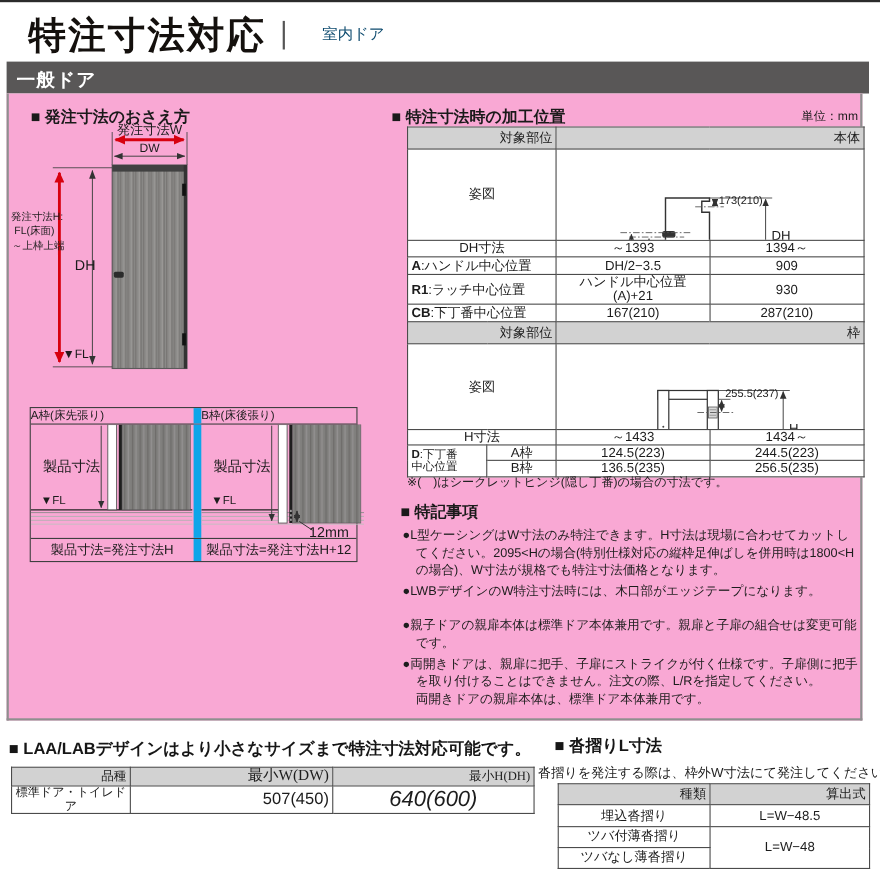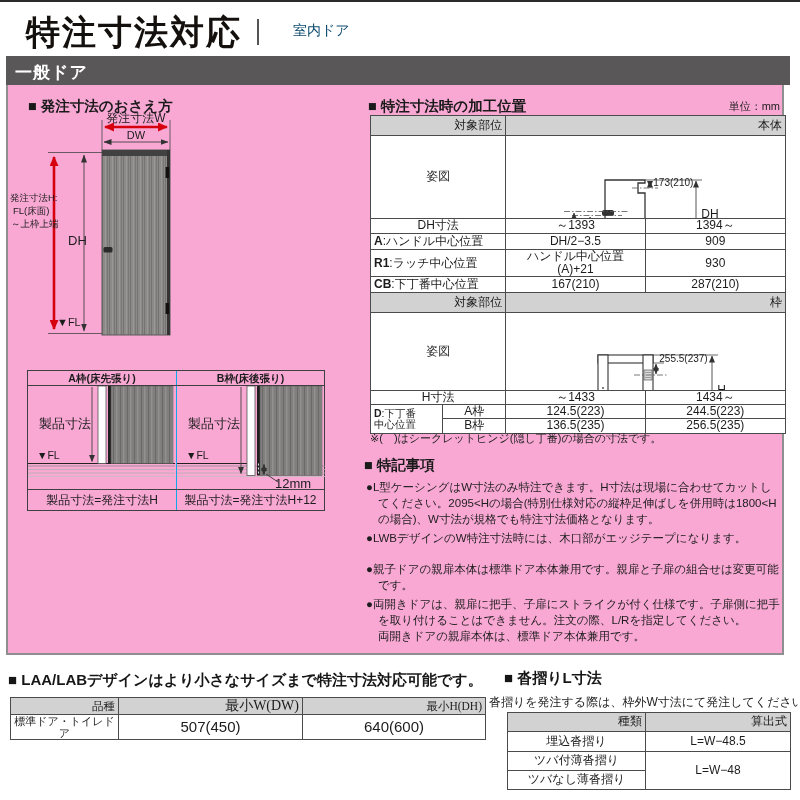--- a/index.html
+++ b/index.html
@@ -31,24 +31,24 @@
   
   .note-line{position:absolute;font-size:11px;color:#222;white-space:nowrap;}
   .bullets{position:absolute;width:416px;font-size:11.5px;line-height:16px;color:#1d1d1d;}
   .bullet{padding-left:12px;text-indent:-12px;white-space:pre-line;margin-top:3px;}
   .bullet.gap{margin-top:15px;}
   
   .ab-table{position:absolute;left:19px;top:285px;width:296px;height:139px;border:1.2px solid #3f3f3f;}
   .ab-row{display:flex;width:100%;}
   .ab-cell{box-sizing:border-box;}
   .ab-head{height:14px;border-bottom:1px solid #3f3f3f;}
-  .ab-head .ab-cell{width:50%;text-align:center;font-size:10.5px;line-height:14px;font-weight:bold;}
+  .ab-head .ab-cell{width:50%;font-size:10.5px;line-height:14px;}
   .ab-body{height:103px;}
   .ab-body .ab-cell{width:50%;position:relative;height:103px;}
-  .ab-cell + .ab-cell{border-left:1px solid #0ea5e9;}
+  .ab-cell + .ab-cell{border-left:7px solid #0ea5e9;}
   .ab-form{height:20px;border-top:1px solid #3f3f3f;}
   .ab-form .ab-cell{width:50%;text-align:center;font-size:12px;line-height:20px;}
   
   .bh{position:absolute;font-size:15px;font-weight:bold;white-space:nowrap;color:#161616;}
 </style>
 </head>
 <body>
 
 <div class="page">
   <div class="top-rule"></div>
@@ -159,21 +159,21 @@
           <span class="lbl" style="left:9px;top:64px;font-size:10.5px;">▼FL</span>
           <span class="lbl" style="left:98px;top:91px;font-size:13px;">12mm</span>
         </div>
       </div>
       <div class="ab-row ab-form">
         <div class="ab-cell">製品寸法=発注寸法H</div>
         <div class="ab-cell">製品寸法=発注寸法H+12</div>
       </div>
     </div>
 
-    <div class="sec-head" style="left:360px;top:12px;text-align:center;">■ 特注寸法時の加工位置</div>
+    <div class="sec-head" style="left:348px;top:12px;text-align:center;">■ 特注寸法時の加工位置</div>
     <span class="lbl" style="left:700px;top:16px;width:72px;text-align:right;font-size:11px;">単位：mm</span>
 
     <table class="dt" style="left:362px;top:30px;width:416px;">
       <colgroup>
           <col style="width:135px">
           <col style="width:139px">
           <col style="width:140px">
         </colgroup>
       <tbody>
           <tr style="height:20px">
@@ -322,22 +322,22 @@
         <col style="width:183px">
       </colgroup>
     <tbody>
         <tr style="height:17px">
       <td class="hd" style="font-size:11.5px;">品種</td>
       <td class="hd" style="font-size:14px;">最小W(DW)</td>
       <td class="hd" style="font-size:11.5px;">最小H(DH)</td>
     </tr>
     <tr style="height:20px">
       <td class="ctr" style="font-size:11px;">標準ドア・トイレドア</td>
-      <td class="ctr" style="font-size:15px;">507(450)</td>
-      <td class="ctr" style="font-size:15px;">640(600)</td>
+      <td class="ctr" style="font-size:15px;text-align:right;">507(450)</td>
+      <td class="ctr" style="font-size:20px;font-style:italic;">640(600)</td>
     </tr>
   </tbody>
     </table>
 
   <div class="bh" style="left:504px;top:669px;">■ 沓摺りL寸法</div>
   <div class="note-line" style="left:489px;top:694px;font-size:12px;">沓摺りを発注する際は、枠外W寸法にて発注してください。</div>
   <table class="dt" style="left:507px;top:712px;width:283px;">
     <colgroup>
         <col style="width:138px">
         <col style="width:145px">

